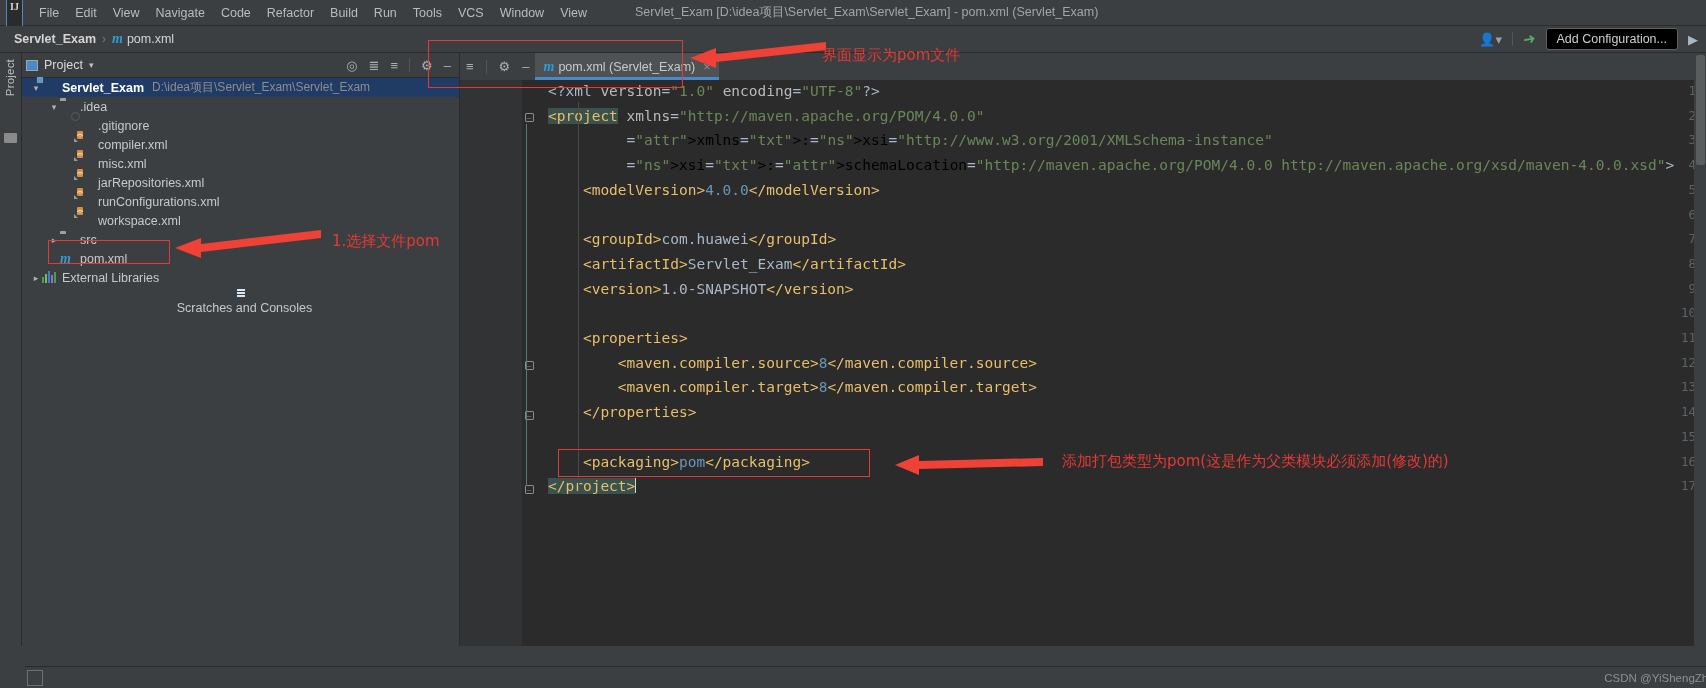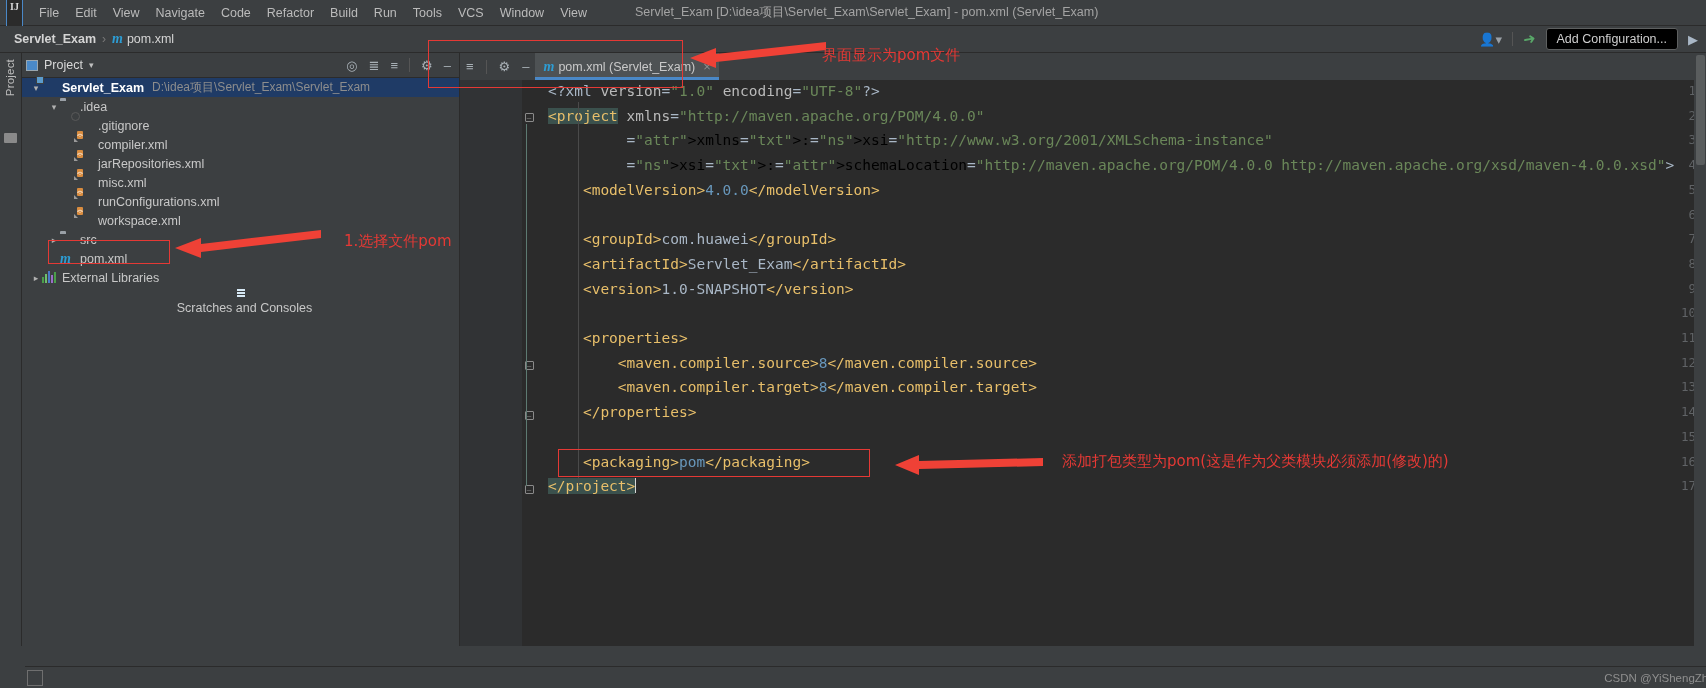--- a/index.html
+++ b/index.html
@@ -326,26 +326,26 @@
           <span>.gitignore</span>
         </div>
         <div class="row" style="padding-left: 44px;">
           <span class="arrow blank"></span>
           <span class="ico"><span class="xml-ico"></span></span>
           <span>compiler.xml</span>
         </div>
         <div class="row" style="padding-left: 44px;">
           <span class="arrow blank"></span>
           <span class="ico"><span class="xml-ico"></span></span>
+          <span>misc.xml</span>
+        </div>
+        <div class="row" style="padding-left: 44px;">
+          <span class="arrow blank"></span>
+          <span class="ico"><span class="xml-ico"></span></span>
           <span>jarRepositories.xml</span>
-        </div>
-        <div class="row" style="padding-left: 44px;">
-          <span class="arrow blank"></span>
-          <span class="ico"><span class="xml-ico"></span></span>
-          <span>misc.xml</span>
         </div>
         <div class="row" style="padding-left: 44px;">
           <span class="arrow blank"></span>
           <span class="ico"><span class="xml-ico"></span></span>
           <span>runConfigurations.xml</span>
         </div>
         <div class="row" style="padding-left: 44px;">
           <span class="arrow blank"></span>
           <span class="ico"><span class="xml-ico"></span></span>
           <span>workspace.xml</span>
@@ -467,16 +467,16 @@
     <polygon points="0,18 26,8 26,14 136,2 136,10 26,22 26,28" fill="#ef4136"></polygon>
   </svg>
   <svg class="arrow-svg" style="left:175px; top:228px;" width="150" height="32">
     <polygon points="0,20 26,10 26,16 146,2 146,10 26,24 26,30" fill="#ef4136"></polygon>
   </svg>
   <svg class="arrow-svg" style="left:895px; top:452px;" width="150" height="26">
     <polygon points="0,13 24,3 24,9 148,6 148,14 24,17 24,23" fill="#ef4136"></polygon>
   </svg>
 
   <div class="anno-text" style="left:822px; top:46px;">界面显示为pom文件</div>
-  <div class="anno-text" style="left:332px; top:232px;margin-left:12px;">1.选择文件pom</div>
+  <div class="anno-text" style="left:332px; top:232px;">1.选择文件pom</div>
   <div class="anno-text" style="left:1062px; top:452px;">添加打包类型为pom(这是作为父类模块必须添加(修改)的)</div>
 
 </div>
 
 </body></html>

